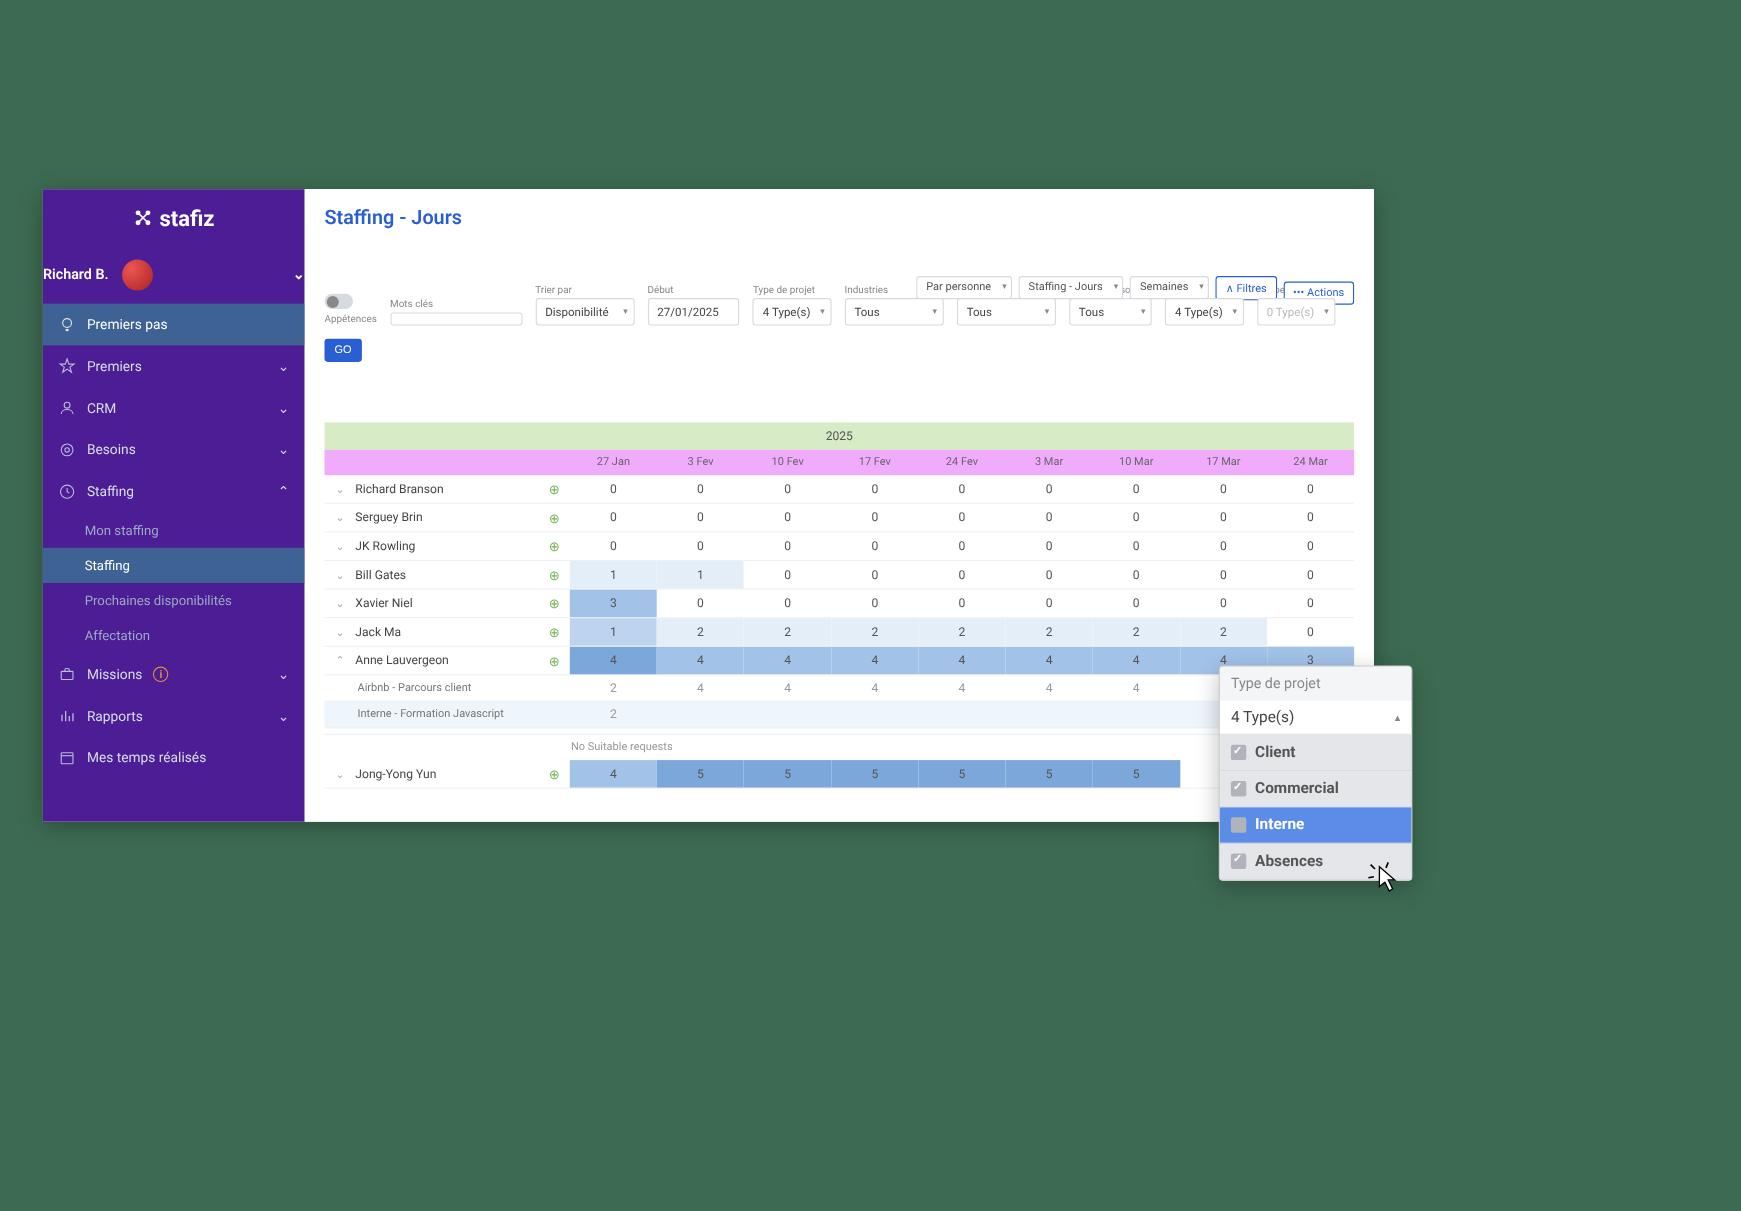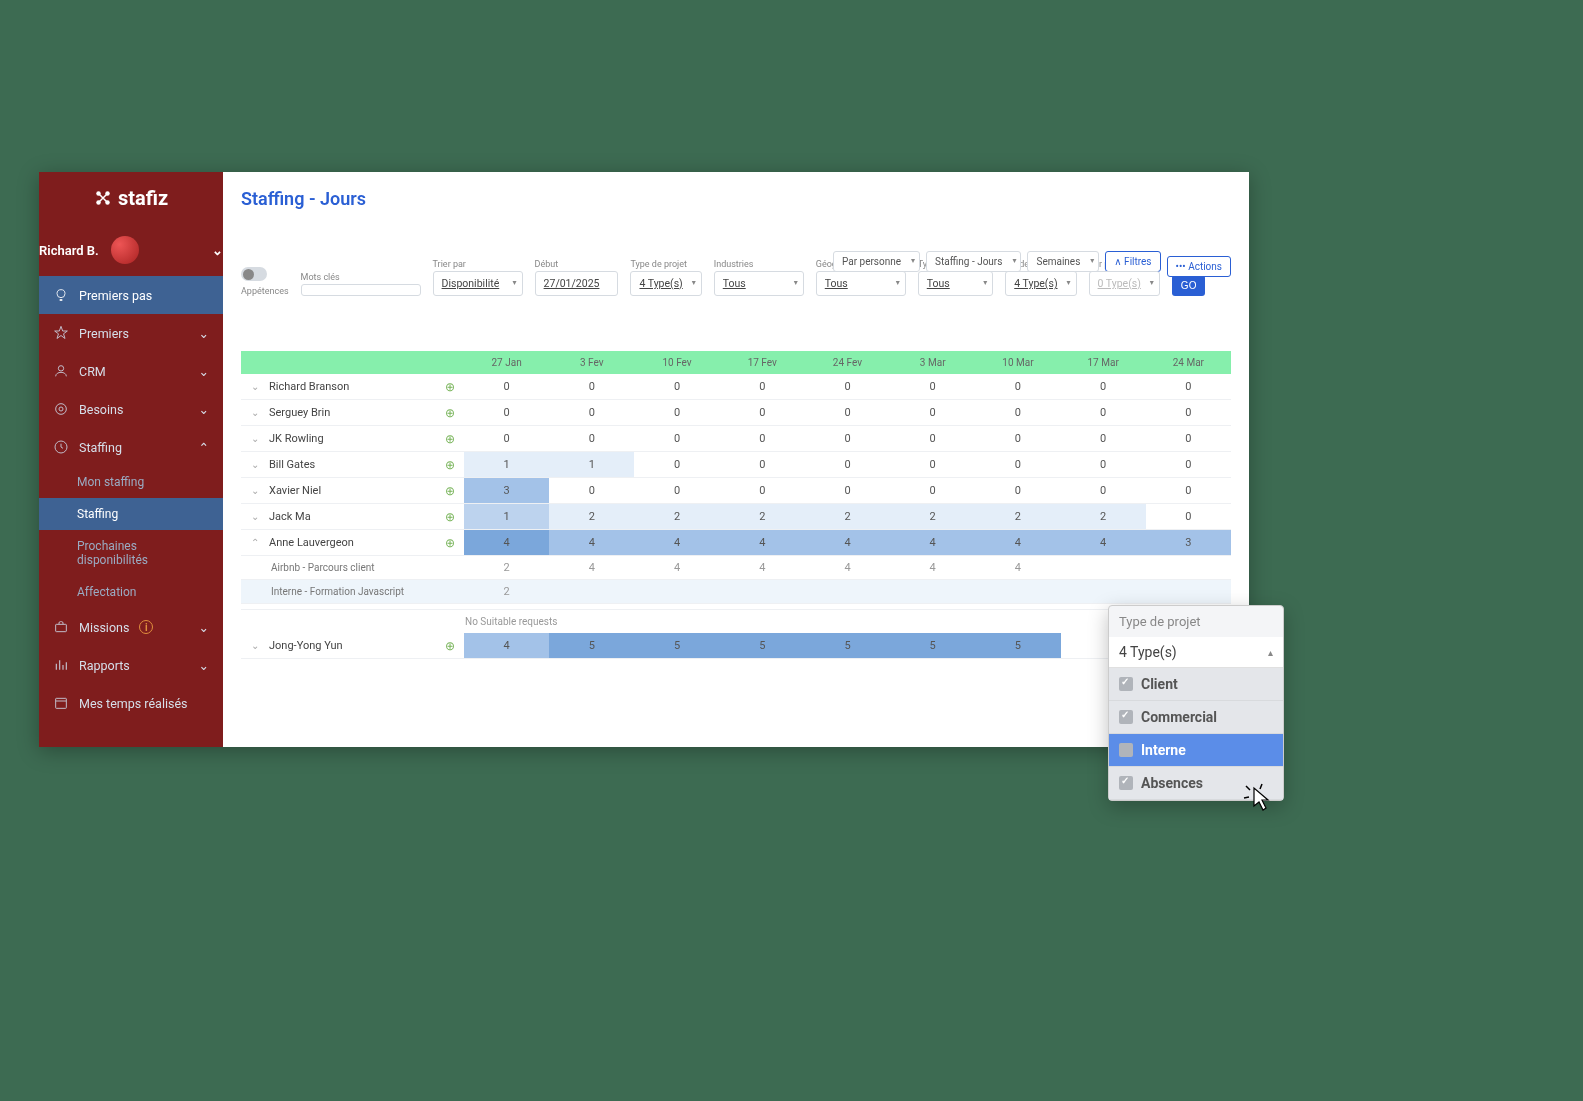--- a/index.html
+++ b/index.html
@@ -1,19 +1,19 @@
 <!DOCTYPE html>
 <html><head>
 <meta charset="utf-8">
 <style>
   * { box-sizing: border-box; margin: 0; padding: 0; }
   body { font-family: -apple-system, BlinkMacSystemFont, "Segoe UI", Roboto, Arial, sans-serif; background: #3d6b52; width: 1583px; height: 1101px; position: relative; }
   .app { position: absolute; top: 172px; left: 39px; width: 1210px; height: 575px; background: #fff; display: flex; box-shadow: 0 4px 20px rgba(0,0,0,0.3); }
   
-  .sidebar { width: 184px; background: #7f1d1d; color: #cdd7e6; flex-shrink: 0; font-size: 13px; }
+  .sidebar { width: 238px; background: #4c1d95; color: #cdd7e6; flex-shrink: 0; font-size: 13px; }
   .logo { padding: 14px 0; text-align: center; color: #fff; font-weight: bold; font-size: 20px; display: flex; align-items: center; justify-content: center; gap: 6px; }
   .logo-icon { width: 18px; height: 18px; }
   .user-row { padding: 12px 0; display: flex; align-items: center; gap: 12px; font-weight: 600; color:#fff; }
   .avatar { width: 28px; height: 28px; border-radius: 50%; background: radial-gradient(circle at 30% 30%, #e55, #a22); flex-shrink:0; }
   .chev { margin-left: auto; }
   .nav-item { padding: 11px 14px; display: flex; align-items: center; gap: 10px; cursor: pointer; font-size: 12.5px; color:#d6dfea;}
   .nav-item.active { background: #3e6293; color:#fff; }
   .nav-icon { width: 16px; height: 16px; flex-shrink:0; opacity:0.85; }
   .nav-sub { padding: 9px 14px 9px 38px; font-size: 12px; color:#9aabc2; cursor:pointer;}
   .nav-sub.sel { background:#3e6293; color:#fff;}
@@ -22,29 +22,29 @@
   .main { flex: 1; background: #fff; padding: 16px 18px; overflow: hidden; position:relative;}
   .page-title { color: #2a5fd4; font-size: 18px; font-weight: 600; margin-bottom: 22px; }
   .toolbar-row { display:flex; gap:6px; position:absolute; right:18px; top:74px; align-items:center; font-size:10px;}
   .tool-select { border:1px solid #d6dbe1; border-radius:3px; padding:4px 18px 4px 8px; font-size:10px; background:#fff; position:relative; color:#555;}
   .tool-select::after { content:"▾"; position:absolute; right:4px; top:4px; font-size:8px; color:#888;}
   .btn-filter { border:1px solid #2a5fd4; color:#2a5fd4; border-radius:3px; padding:4px 8px; font-size:10px; background:#fff;}
   .btn-actions { border:1px solid #2a5fd4; color:#2a5fd4; border-radius:3px; padding:4px 8px; font-size:10px; background:#fff;margin-top:10px;}
   .filters { display:flex; gap:12px; align-items:flex-end; margin-top:50px; flex-wrap:wrap;}
   .filter-block { display:flex; flex-direction:column; gap:2px;}
   .filter-label { font-size:9px; color:#888;}
-  .filter-input { border:1px solid #d6dbe1; border-radius:3px; padding:5px 18px 5px 8px; font-size:10.5px; min-width:90px; position:relative; background:#fff; color:#444;text-decoration:underline;}
+  .filter-input { border:1px solid #d6dbe1; border-radius:3px; padding:5px 18px 5px 8px; font-size:10.5px; min-width:90px; position:relative; background:#fff; color:#444;}
   .filter-input.sel::after { content:"▾"; position:absolute; right:5px; top:6px; font-size:8px; color:#888;}
   .toggle { width:26px; height:14px; background:#d6dbe1; border-radius:7px; position:relative; margin-bottom:3px;}
   .toggle::after{content:""; width:11px; height:11px; background:#888; border-radius:50%; position:absolute; top:1.5px; left:2px;}
   .go-btn { background:#2a5fd4; color:#fff; border-radius:3px; padding:5px 9px; font-size:10px; border:none;}
   
   .table { margin-top: 55px; font-size: 11px; }
   .year-row { background:#d7ecc6; text-align:center; padding:6px 0; color:#555; font-size:11px;}
-  .header-row { background:#86efac; display:flex; padding:6px 0; color:#666; font-size:10px;}
+  .header-row { background:#f0abfc; display:flex; padding:6px 0; color:#666; font-size:10px;}
   .name-col { width:195px; padding-left:26px; flex-shrink:0;}
   .plus-col { width:28px; flex-shrink:0; text-align:center;}
   .data-col { flex:1; text-align:center;}
   .data-row { display:flex; border-bottom:1px solid #eef0f3; align-items:center; height:26px;}
   .data-row .name-col { display:flex; align-items:center; gap:6px; padding-left:10px; color:#444; font-size:11px;}
   .chev-sm { color:#aaa; font-size:10px; width:12px; display:inline-block;}
   .plus-icon { color:#7ab55c; font-size:12px;}
   .cell { flex:1; text-align:center; color:#555; font-size:11px; height:100%; display:flex; align-items:center; justify-content:center;}
   .cell.h1 { background:#e4eef9;}
   .cell.h2 { background:#bdd3ee;}
@@ -203,20 +203,21 @@
         <div class="filter-input sel" style="min-width:55px">4 Type(s)</div>
       </div>
       <div class="filter-block">
         <div class="filter-label">Par personne</div>
         <div class="filter-input sel" style="min-width:55px; color:#bbb">0 Type(s)</div>
       </div>
       <button class="go-btn">GO</button>
     </div>
 
     <div class="table">
+      <div class="year-row">2025</div>
       <div class="header-row">
         <div class="name-col"></div>
         <div class="plus-col"></div>
         <div id="hdr-cells" style="display:flex; flex:1;">
             <div class="data-col">27 Jan</div>
             <div class="data-col">3 Fev</div>
             <div class="data-col">10 Fev</div>
             <div class="data-col">17 Fev</div>
             <div class="data-col">24 Fev</div>
             <div class="data-col">3 Mar</div>

